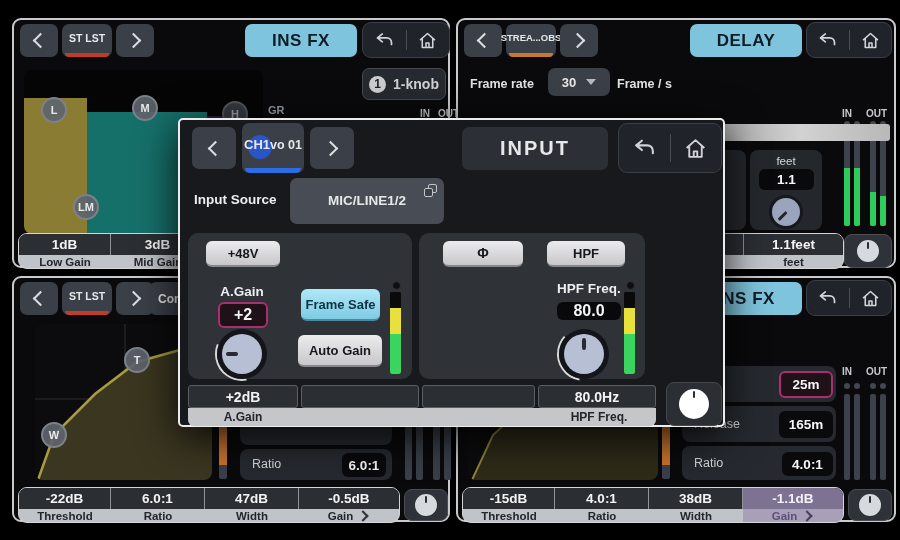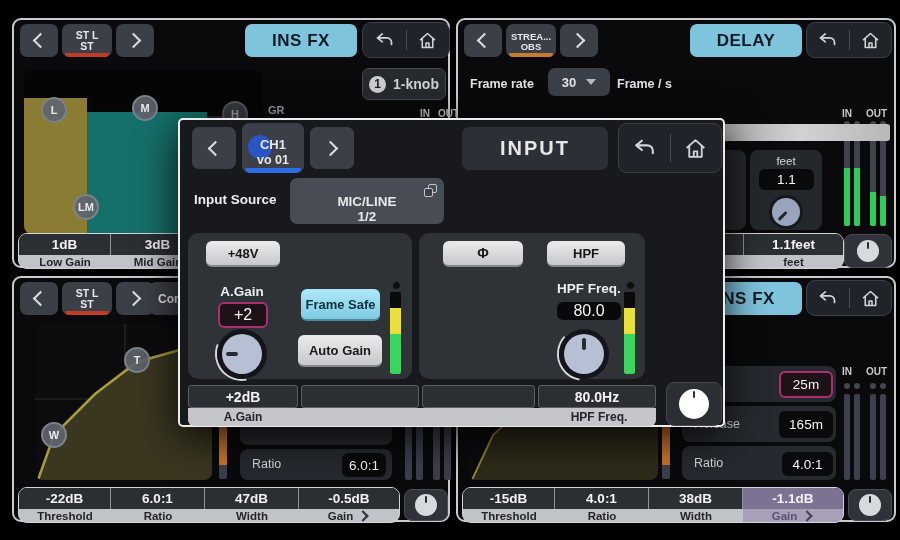--- a/index.html
+++ b/index.html
@@ -2,42 +2,42 @@
 <html><head>
 <meta charset="utf-8">
 <style>
   html,body{margin:0;padding:0;background:#000;}
   #screen{position:relative;width:900px;height:540px;background:#000;overflow:hidden;
           font-family:"Liberation Sans",sans-serif;-webkit-font-smoothing:antialiased;}
   .abs{position:absolute;}
   .panel{position:absolute;background:#0a0a0c;border:2px solid #c9cacc;border-radius:9px;box-sizing:border-box;}
   .hbtn{position:absolute;background:#3b3f47;border-radius:7px;color:#e6e8ea;display:flex;
         align-items:center;justify-content:center;font-weight:bold;box-sizing:border-box;}
-  .chbtn{flex-direction:column;line-height:1.12;font-size:10.5px;padding-bottom:4px;justify-content:flex-end;}
+  .chbtn{line-height:1.12;font-size:10.5px;padding-bottom:4px;}
   .chbar{position:absolute;left:3px;right:3px;bottom:0;height:4px;border-radius:0 0 6px 6px;}
   .titlebadge{position:absolute;background:#7fc4dd;color:#101c26;border-radius:7px;display:flex;
         align-items:center;justify-content:center;font-weight:bold;font-size:17px;letter-spacing:.5px;}
   .navbox{position:absolute;background:#202329;border:1.5px solid #3b3e44;border-radius:9px;
         display:flex;align-items:center;justify-content:space-evenly;box-sizing:border-box;}
   .navdiv{width:1px;height:60%;background:#4a4d52;}
   .chev{display:inline-block;width:9px;height:9px;border-left:2.5px solid #dcdee2;border-bottom:2.5px solid #dcdee2;}
   .chev.l{transform:rotate(45deg);margin-left:3px;}
   .chev.r{transform:rotate(225deg);margin-right:3px;}
   .chev.sm{width:6px;height:6px;border-width:2px;border-color:#33303c;}
   .graph{position:absolute;background:#050506;border-radius:8px;overflow:hidden;}
   .band{position:absolute;bottom:0;}
   .bhandle{position:absolute;width:26px;height:26px;border-radius:50%;background:rgba(95,100,108,.92);
         border:2px solid #7d828a;color:#e8e9eb;font-weight:bold;font-size:11px;display:flex;
         align-items:center;justify-content:center;box-sizing:border-box;}
   .bhandle.dim{background:rgba(60,64,70,.9);border-color:#54575d;color:#9fa4ab;}
   .lightbtn{position:absolute;background:linear-gradient(#ececed,#c8c8cc);border-radius:6px;
         border-bottom:2px solid #87878d;color:#17181c;font-weight:bold;display:flex;
         align-items:center;justify-content:center;font-size:13px;box-sizing:border-box;}
   .cyanbtn{background:linear-gradient(#aee8f7,#7fcbe4);border-bottom:2px solid #4a8ba0;color:#0d3340;}
-  .valbox{position:absolute;background:#0a0a0c;border-radius:6px;color:#f4f5f6;font-weight:normal;
+  .valbox{position:absolute;background:#0a0a0c;border-radius:6px;color:#f4f5f6;font-weight:bold;
         display:flex;align-items:center;justify-content:center;box-sizing:border-box;}
   .valbox.sel{background:#1f1118;border:2px solid #ab2e6e;}
   .field{position:absolute;background:#262a30;border-radius:8px;}
   .fieldlabel{position:absolute;color:#d4d6d9;font-size:12.5px;}
   .bbar{position:absolute;background:#c0c3c8;border:1.5px solid #d4d5d7;border-radius:9px;overflow:hidden;box-sizing:border-box;}
   .bvals{display:flex;height:21px;background:#1d2024;}
   .bcell{background:#2b2e33;color:#f2f3f4;font-weight:bold;font-size:13.5px;display:flex;
         align-items:center;justify-content:center;border-right:1px solid #8f9298;box-sizing:border-box;}
   .bcell:last-child{border-right:none;}
   .blabels{display:flex;height:13.5px;}

